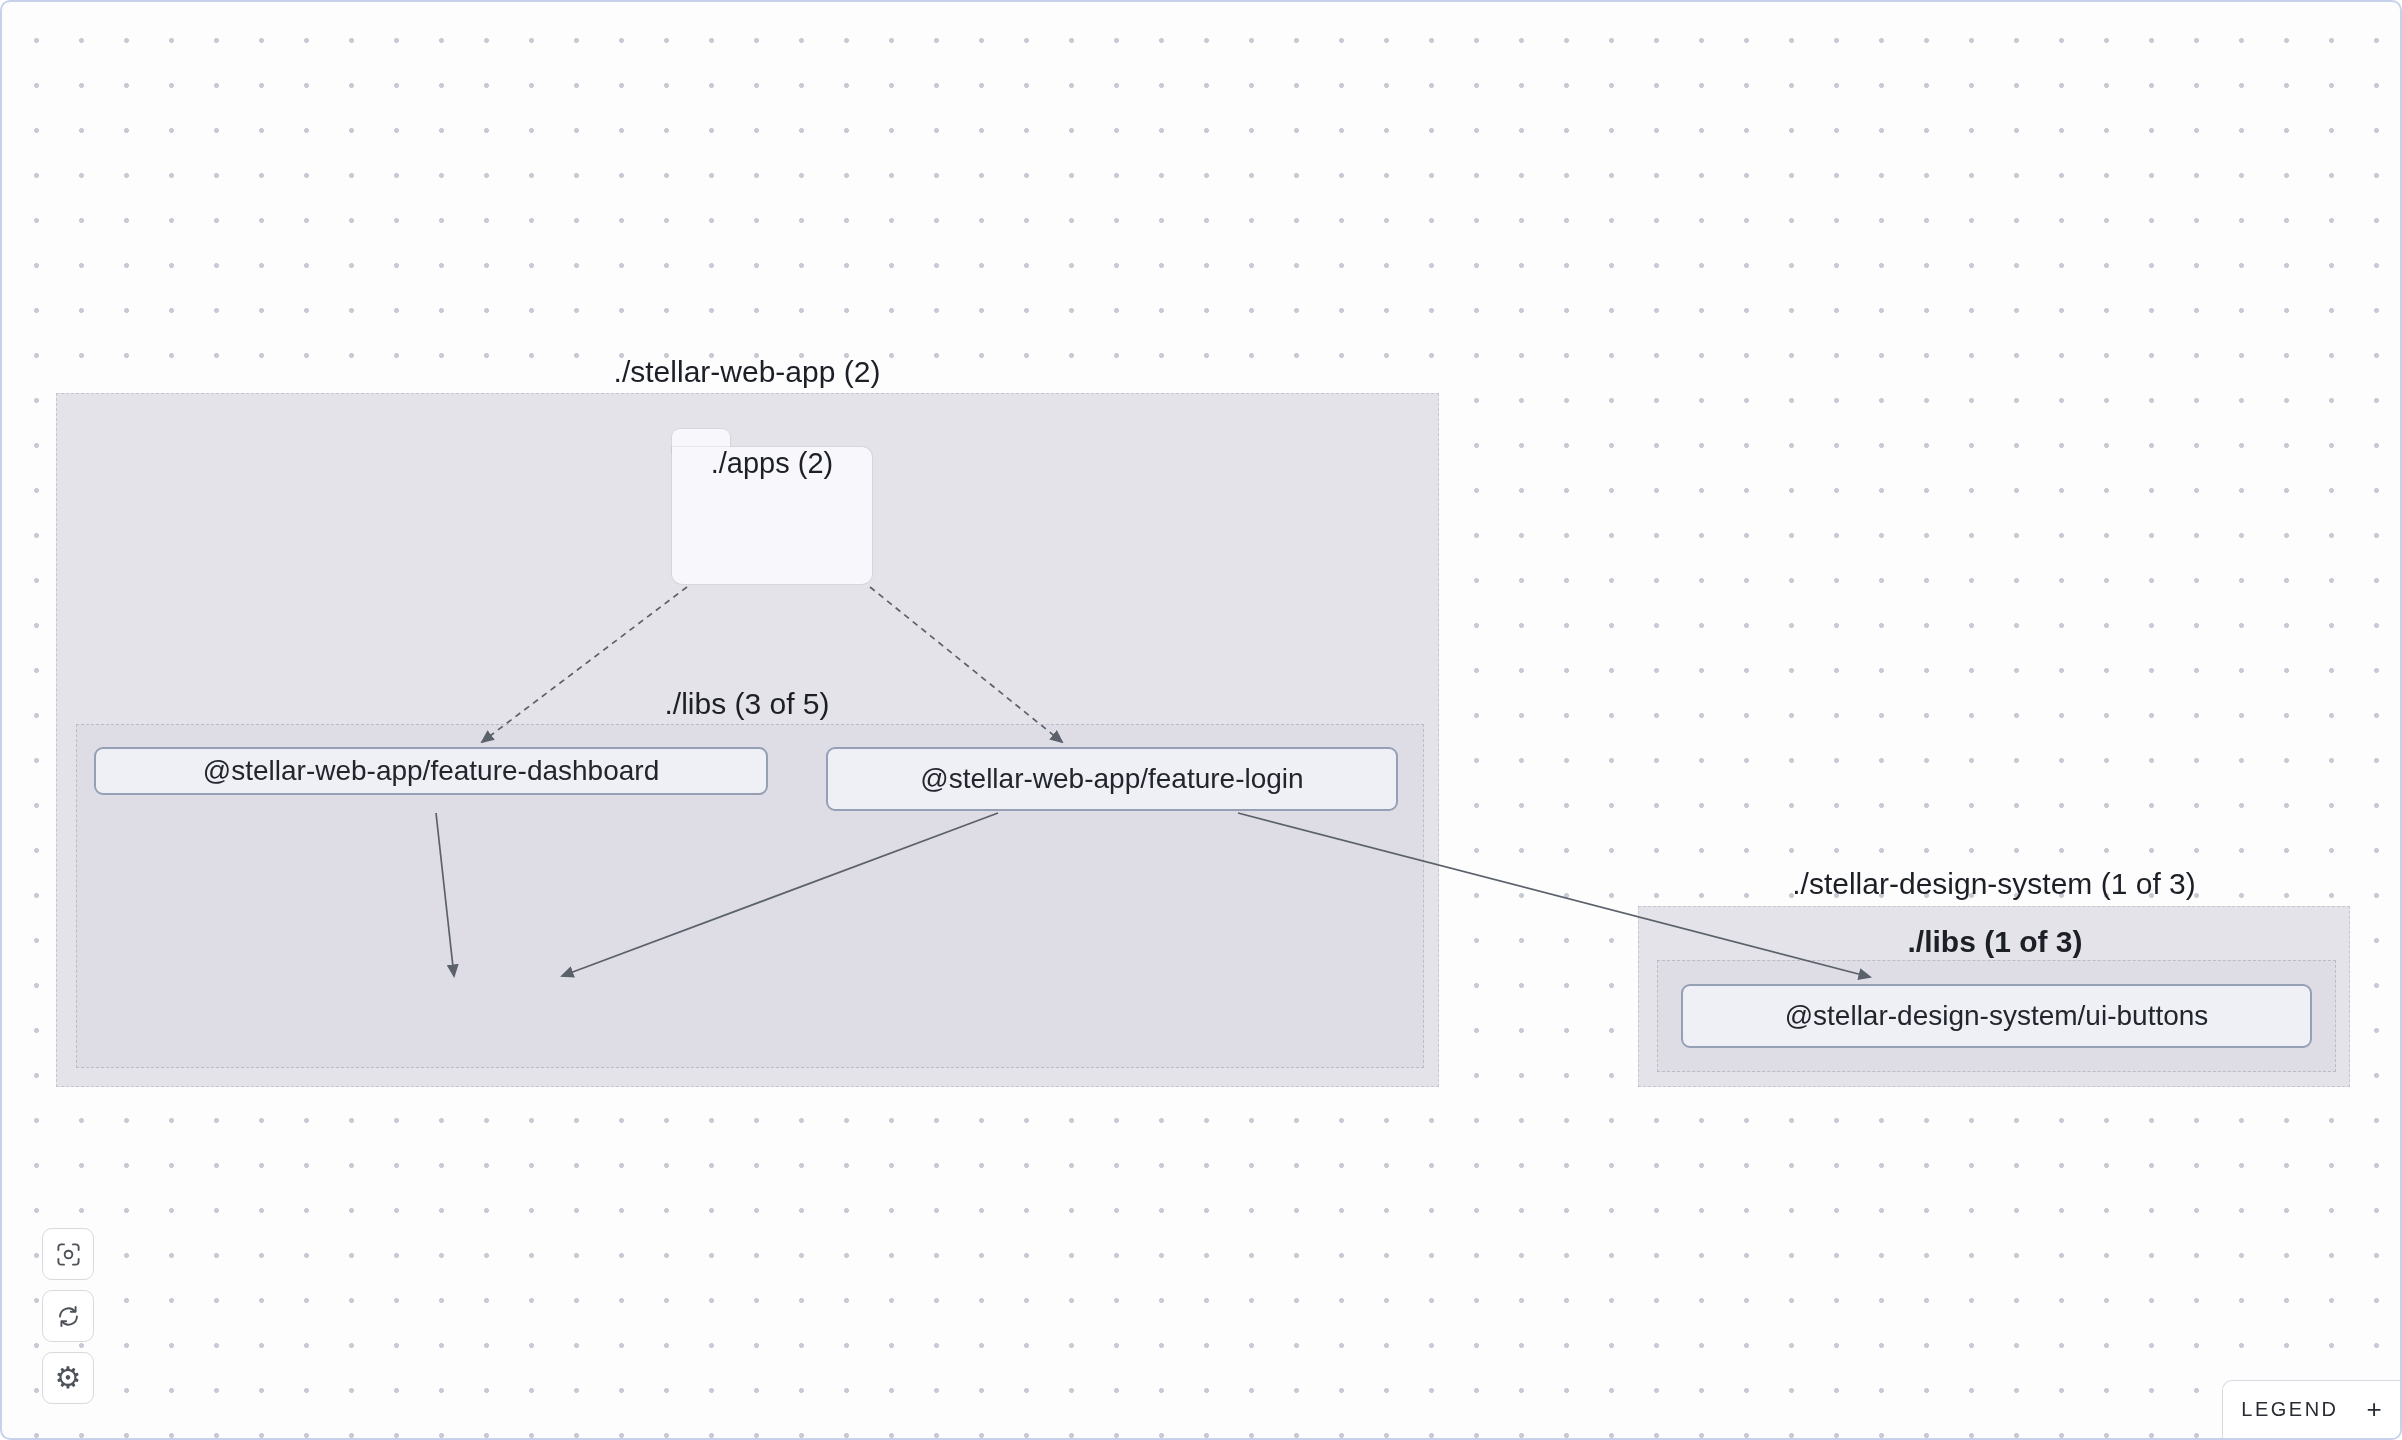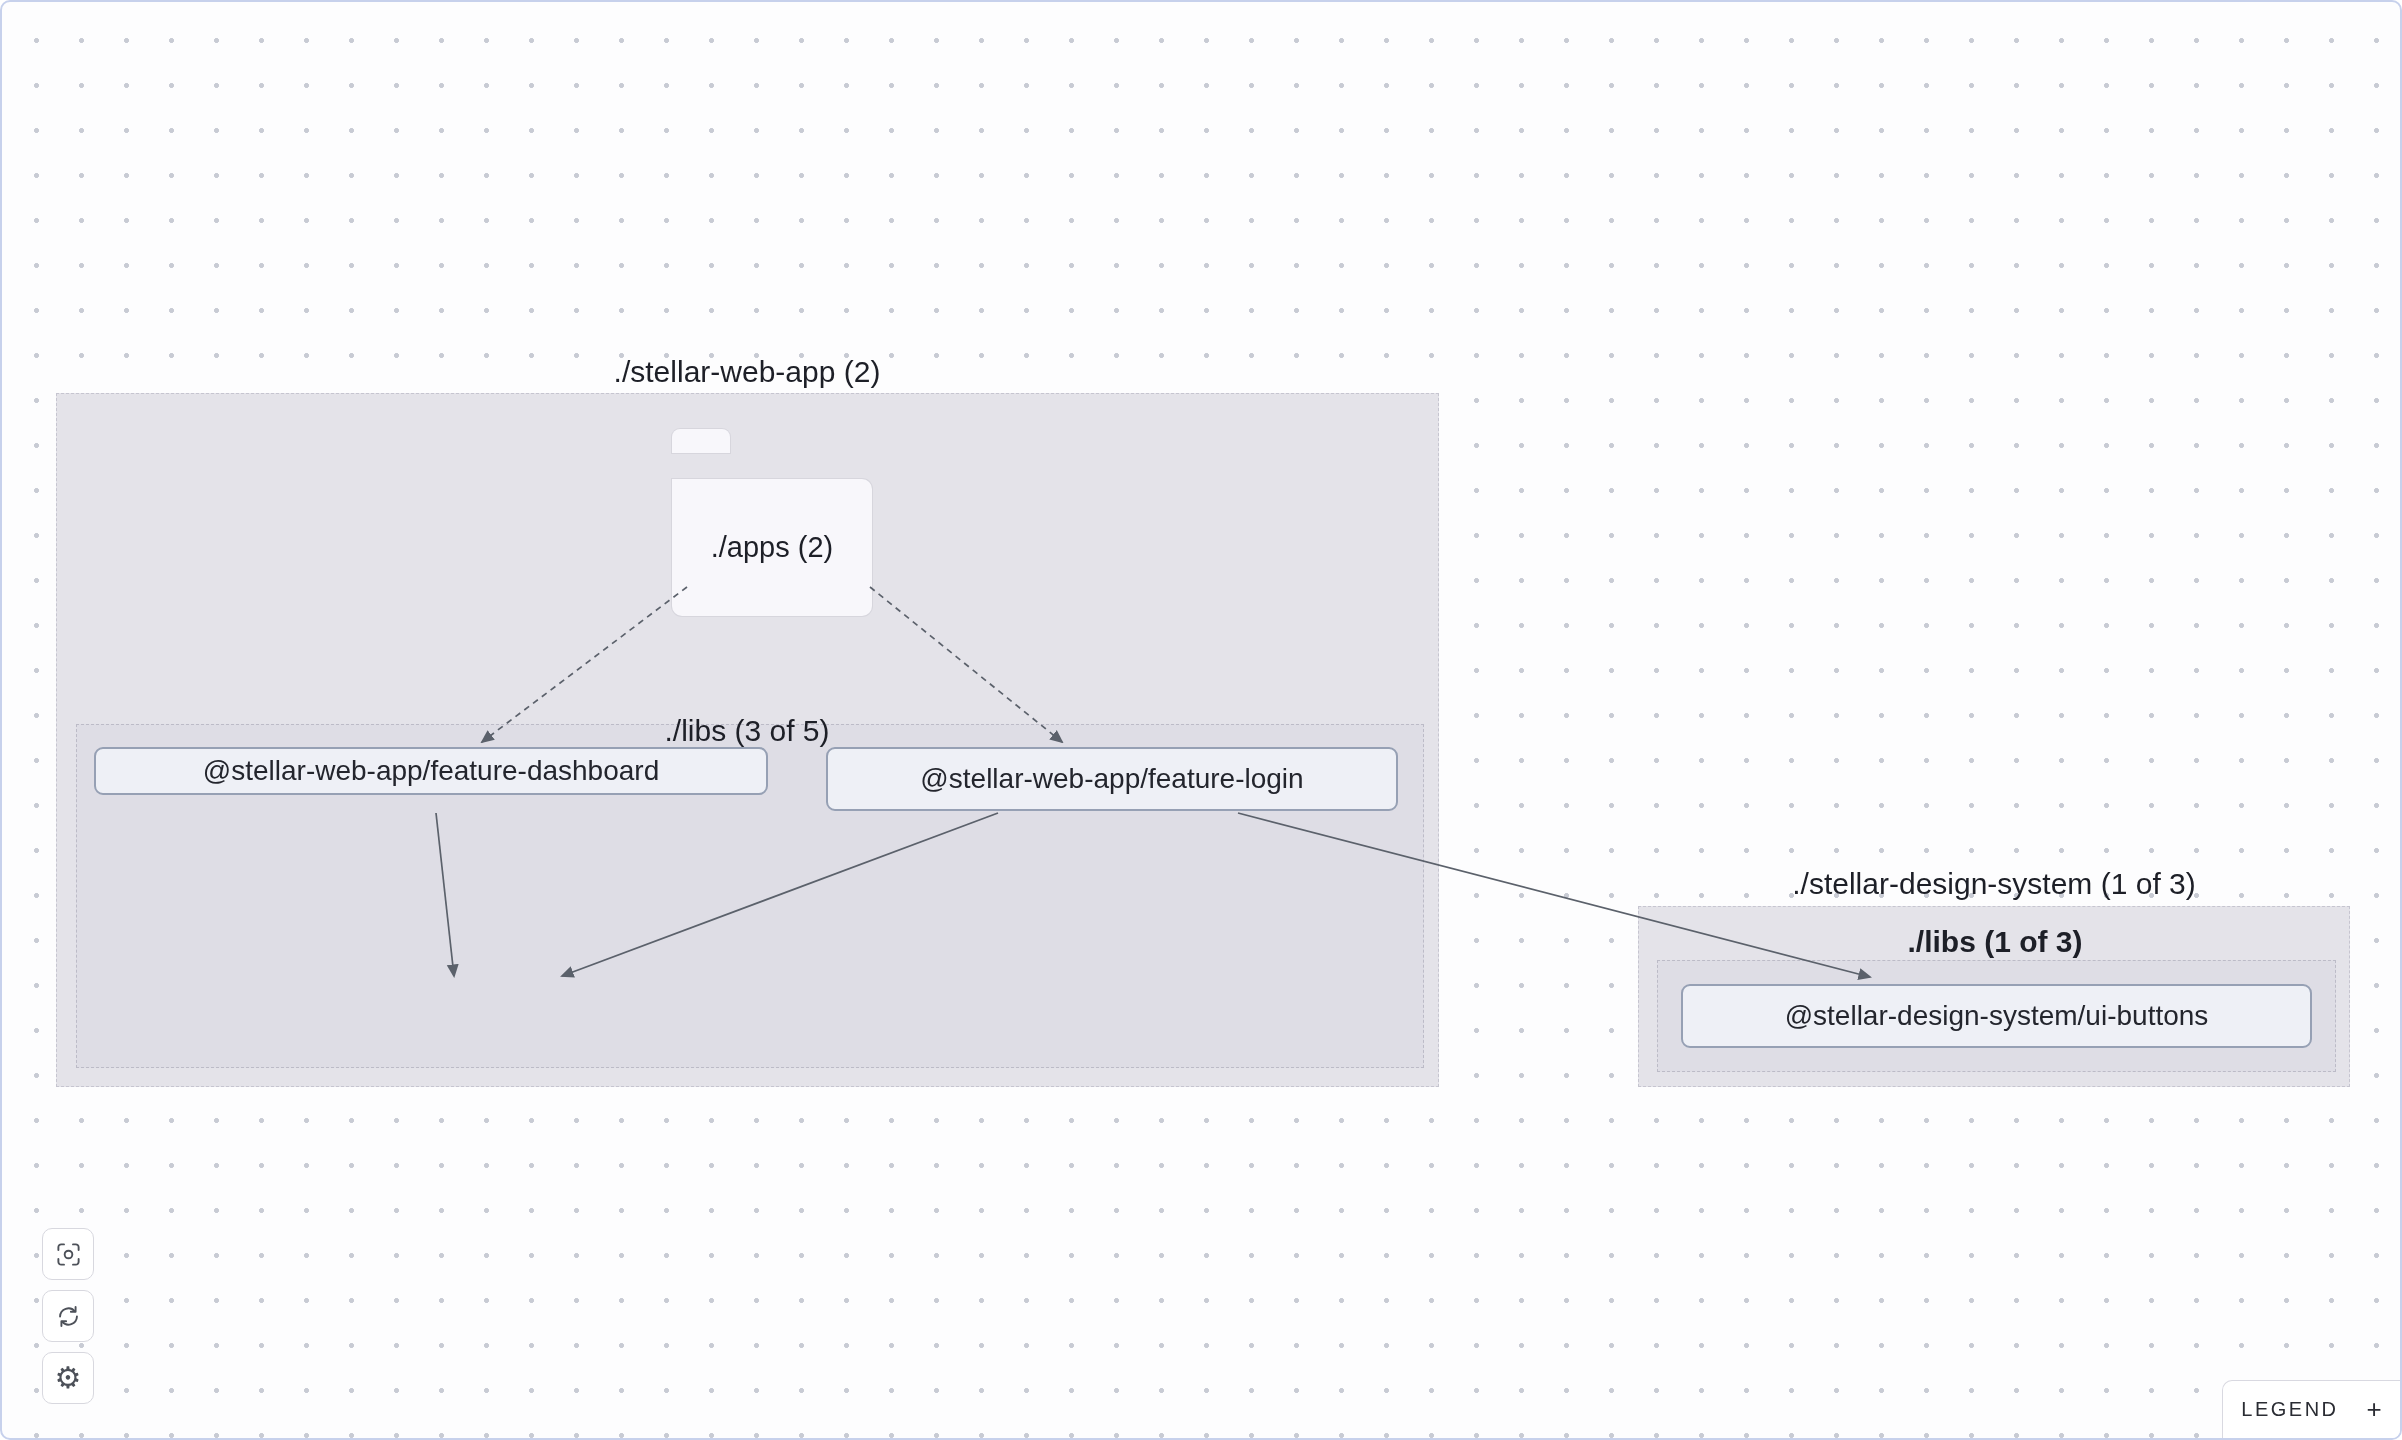--- a/index.html
+++ b/index.html
@@ -41,21 +41,21 @@
   }
 
   
   .folder {
     position: absolute;
     left: 670px; top: 445px;
     width: 200px; height: 137px;
     background: #f8f7fb;
     border-radius: 0 10px 10px 10px;
     box-shadow: 0 0 0 1px rgba(120,120,140,0.12);
-    display: flex; align-items: center; justify-content: center; margin-top: 32px;
+    display: flex; justify-content: center;
   }
   .folder-tab {
     position: absolute;
     left: 670px; top: 427px;
     width: 58px; height: 24px;
     background: #f8f7fb;
     border-radius: 8px 8px 0 0;
     box-shadow: 0 0 0 1px rgba(120,120,140,0.12);
   }
   .folder-label { font-size: 29px; color: #1d1f27; }
@@ -125,21 +125,21 @@
 <div class="stage">
 
   <div class="group" style="left:54px; top:391px; width:1383px; height:694px;"></div>
   <div class="group" style="left:1636px; top:904px; width:712px; height:181px;"></div>
 
   <div class="subgroup" style="left:74px; top:722px; width:1348px; height:344px;"></div>
   <div class="subgroup" style="left:1655px; top:958px; width:679px; height:112px;"></div>
 
   <div class="group-label" style="left:745px; top:352px;">./stellar-web-app (2)</div>
   <div class="group-label" style="left:1992px; top:864px;">./stellar-design-system (1 of 3)</div>
-  <div class="group-label" style="left:745px; top:684px;margin-top:27px;">./libs (3 of 5)</div>
+  <div class="group-label" style="left:745px; top:684px;">./libs (3 of 5)</div>
   <div class="group-label" style="left:1993px; top:922px;font-weight:bold;">./libs (1 of 3)</div>
 
   <div class="folder-tab"></div>
   <div class="folder">
     <span class="folder-label">./apps (2)</span>
   </div>
 
   <svg class="edges" width="2402" height="1440">
     <defs>
       <marker id="arrow" viewBox="0 0 10 10" refX="8.5" refY="5" markerWidth="8" markerHeight="8" orient="auto-start-reverse">

